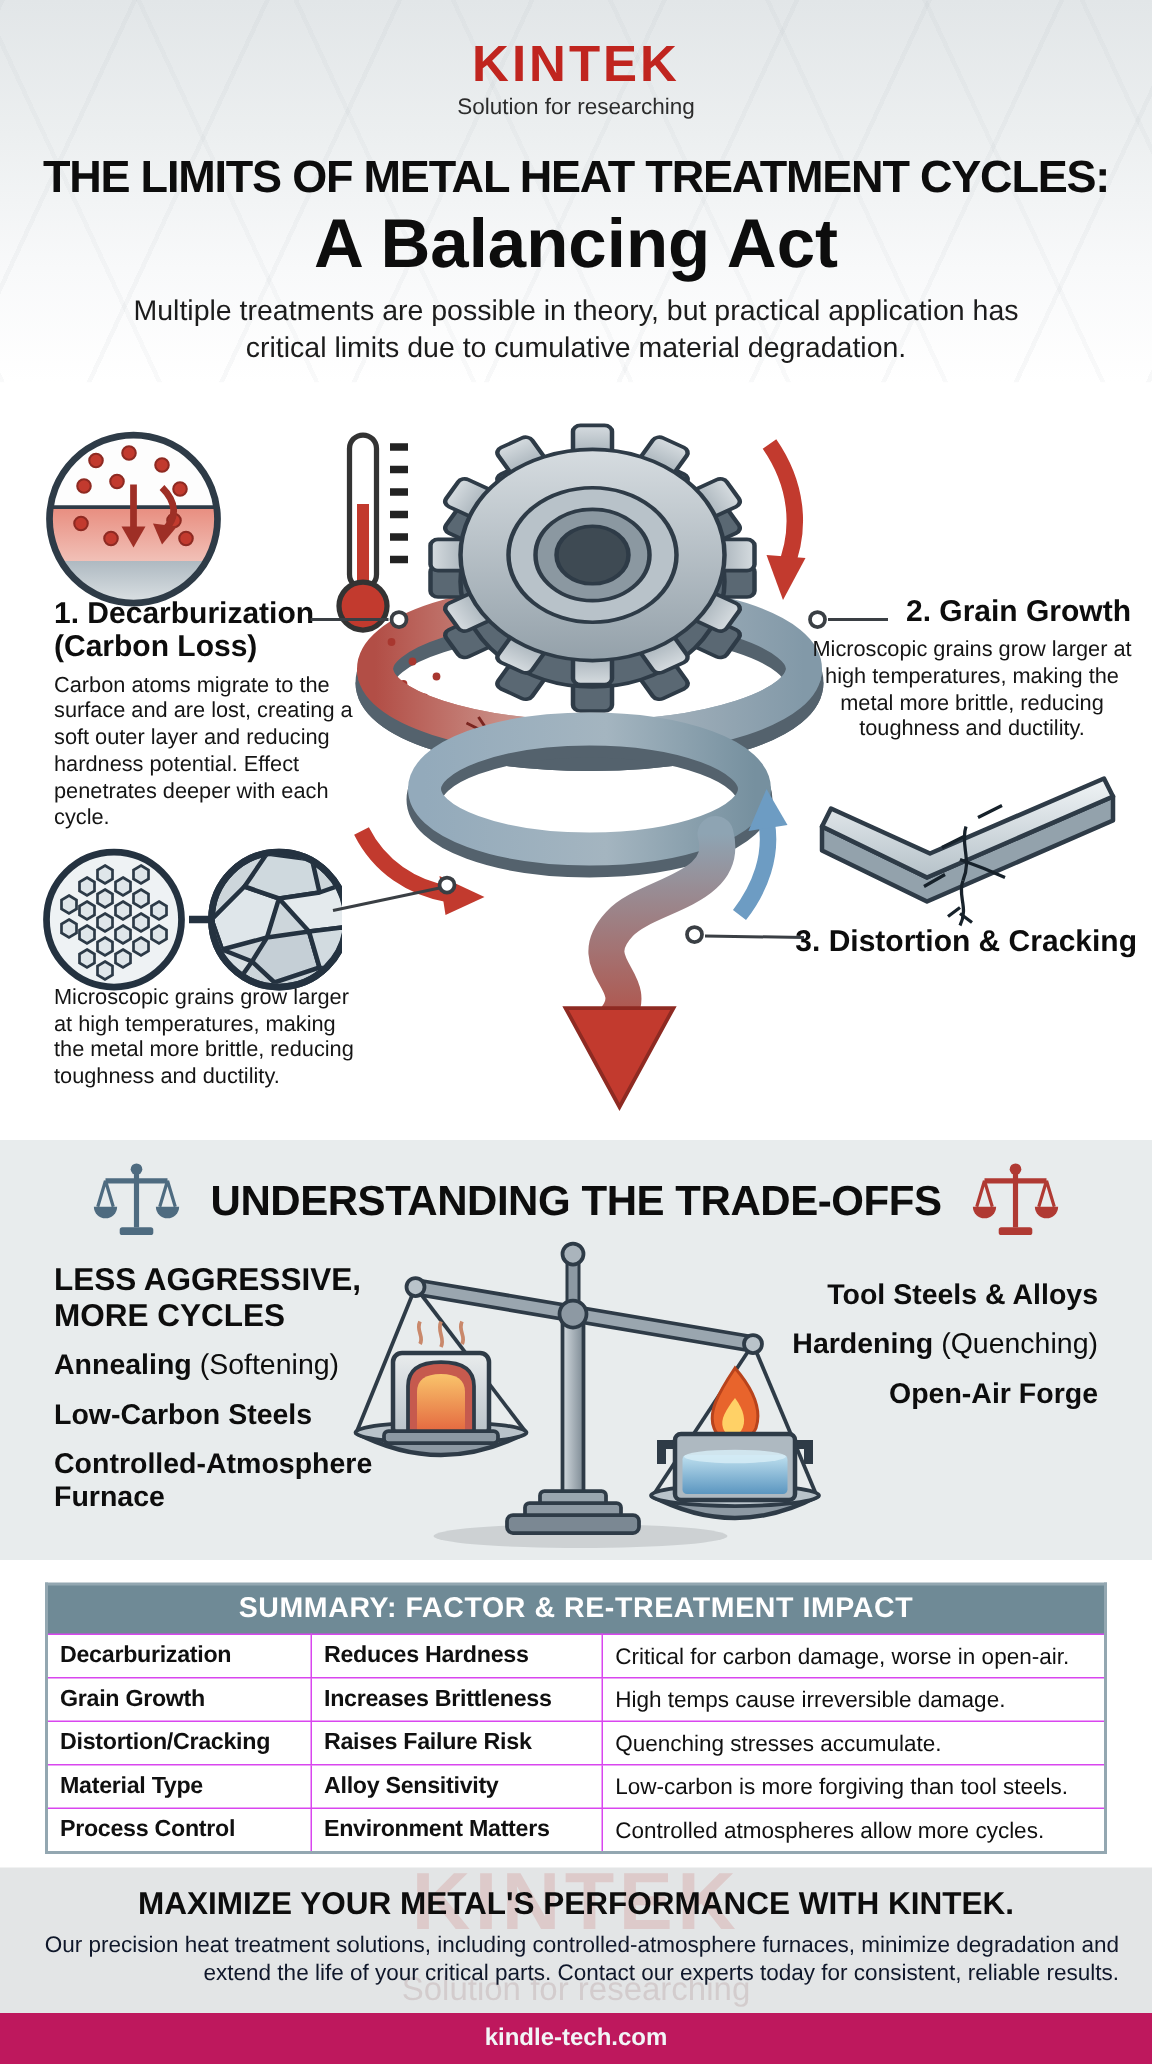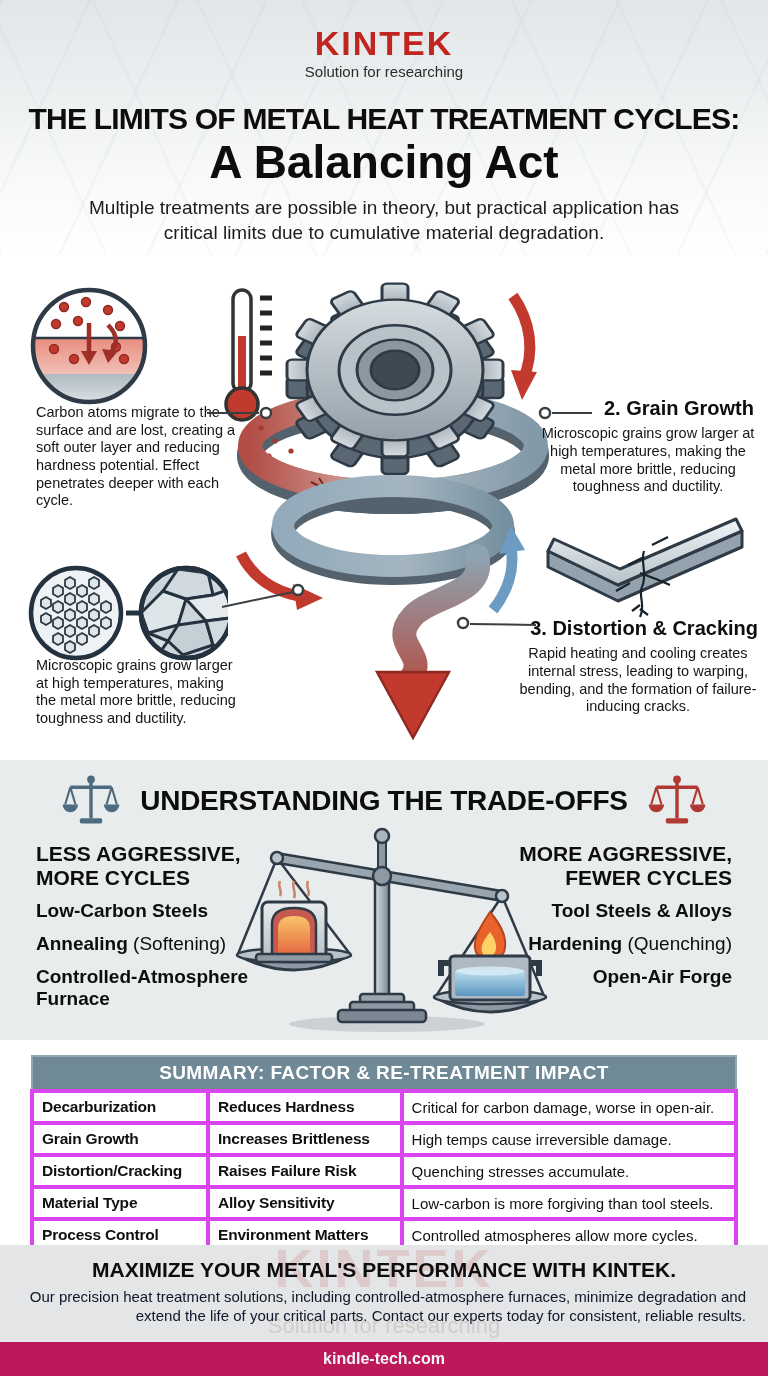--- a/index.html
+++ b/index.html
@@ -49,21 +49,21 @@
   .to-col h4{margin:0;font-size:21px;font-weight:800;line-height:1.12;color:#0d0d0d;}
   .to-item{margin-top:11px;font-size:19px;line-height:1.15;color:#0d0d0d;}
   .to-item b{font-weight:800;}
 
   
   .table-zone{position:relative;height:205px;background:#fff;padding-top:15px;box-sizing:border-box;}
   table.summary{border-collapse:collapse;margin:0 auto;width:708px;
     border:2px solid #93a7b1;background:#fff;}
   table.summary th.tbl-title{background:#6f8a96;color:#fff;font-size:19px;font-weight:800;
     letter-spacing:0.4px;padding:5px 4px;text-align:center;}
-  table.summary td{border:4px solid #d946ef;padding:5px 8px;font-size:15px;color:#101010;
+  table.summary td{border:1px solid #d946ef;padding:5px 8px;font-size:15px;color:#101010;
     height:18px;white-space:nowrap;}
   table.summary td.c1{width:25%;font-weight:800;font-size:15.5px;letter-spacing:-0.2px;}
   table.summary td.c2{width:27.5%;font-weight:800;font-size:15.5px;letter-spacing:-0.2px;}
   table.summary td.c3{width:47.5%;font-weight:400;}
 
   
   .cta{position:relative;height:97px;background:#e3e5e6;overflow:hidden;}
   .cta-watermark{position:absolute;inset:0;text-align:center;pointer-events:none;}
   .wm-name{display:block;font-size:54px;font-weight:800;letter-spacing:3px;
     color:rgba(193,62,55,0.16);line-height:1;margin-top:-4px;}
@@ -294,29 +294,29 @@
       <path d="M8,38 L78,72 L202,18 L196,6 L80,56 L14,26 Z" fill="url(#barTop)" stroke="#2e3b47" stroke-width="3" stroke-linejoin="round"></path>
       <g stroke="#17222b" stroke-width="2.2" fill="none">
         <path d="M104,38 C100,50 108,60 102,74"></path>
         <path d="M102,74 C98,84 106,92 100,104"></path>
         <path d="M104,44 L88,52 M100,60 L116,66 M90,70 l-14,8 M112,32 l16,-8 M116,66 l14,6"></path>
         <path d="M100,92 l-8,6 M100,96 l8,6"></path>
       </g>
     </svg>
 
     <div class="abs lbl-decarb">
+      <h3>1. Decarburization (Carbon Loss)</h3>
       <p>Carbon atoms migrate to the surface and are lost, creating a soft outer layer and reducing hardness potential. Effect penetrates deeper with each cycle.</p>
     </div>
     <div class="abs lbl-grain">
       <h3>2. Grain Growth</h3>
       <p>Microscopic grains grow larger at high temperatures, making the metal more brittle, reducing toughness and ductility.</p>
     </div>
     <div class="abs lbl-distortion">
       <h3>3. Distortion &amp; Cracking</h3>
-      <p>Rapid heating and cooling creates internal stress, leading to warping, bending, and the formation of failure-inducing cracks.</p>
     </div>
     <p class="abs grain-caption">Microscopic grains grow larger at high temperatures, making the metal more brittle, reducing toughness and ductility.</p>
 
     <svg class="abs" style="left:0;top:0;pointer-events:none" width="768" height="505" viewBox="0 0 768 505">
       <g stroke="#3a3f44" stroke-width="2">
         <line x1="207" y1="158" x2="259" y2="158"></line>
         <line x1="552" y1="158" x2="592" y2="158"></line>
         <line x1="222" y1="352" x2="293" y2="337"></line>
         <line x1="470" y1="369" x2="536" y2="370"></line>
       </g>
@@ -349,22 +349,22 @@
         <path d="M6,16 L0,36 M6,16 L12,36" stroke="currentColor" stroke-width="2.5" fill="none"></path>
         <path d="M-3,36 A9,9 0 0 0 15,36 Z" fill="currentColor"></path>
         <path d="M54,16 L48,36 M54,16 L60,36" stroke="currentColor" stroke-width="2.5" fill="none"></path>
         <path d="M45,36 A9,9 0 0 0 63,36 Z" fill="currentColor"></path>
         <rect x="17" y="52" width="26" height="6" rx="2" fill="currentColor"></rect>
       </svg>
     </div>
 
     <div class="to-col to-col-left">
       <h4>LESS AGGRESSIVE, MORE CYCLES</h4>
+      <div class="to-item"><b>Annealing</b><span> (Softening)</span></div>
       <div class="to-item"><b>Low-Carbon Steels</b><span></span></div>
-      <div class="to-item"><b>Annealing</b><span> (Softening)</span></div>
       <div class="to-item"><b>Controlled-Atmosphere Furnace</b><span></span></div>
     </div>
 
     <svg class="abs" style="left:222px;top:48px" width="330" height="225" viewBox="0 0 330 225">
       <defs>
         <linearGradient id="poleG" x1="0" y1="0" x2="1" y2="0">
           <stop offset="0%" stop-color="#d4dbe0"></stop>
             <stop offset="100%" stop-color="#7d8a94"></stop>
         </linearGradient>
         <linearGradient id="furnG" x1="0" y1="0" x2="0" y2="1">
@@ -425,21 +425,20 @@
       </g>
 
       <line x1="55" y1="50" x2="280" y2="88" stroke="#2e3b47" stroke-width="12" stroke-linecap="round"></line>
       <line x1="55" y1="50" x2="280" y2="88" stroke="#9aa6af" stroke-width="7" stroke-linecap="round"></line>
       <circle cx="55" cy="50" r="6" fill="#b9c3ca" stroke="#2e3b47" stroke-width="2.5"></circle>
       <circle cx="280" cy="88" r="6" fill="#b9c3ca" stroke="#2e3b47" stroke-width="2.5"></circle>
       <circle cx="160" cy="68" r="9" fill="#8d99a3" stroke="#2e3b47" stroke-width="2.5"></circle>
     </svg>
 
     <div class="to-col to-col-right">
-      <h4>MORE AGGRESSIVE, FEWER CYCLES</h4>
       <div class="to-item"><b>Tool Steels &amp; Alloys</b><span></span></div>
       <div class="to-item"><b>Hardening</b><span> (Quenching)</span></div>
       <div class="to-item"><b>Open-Air Forge</b><span></span></div>
     </div>
   </div>
 
   <div class="table-zone">
     <table class="summary">
       <thead>
         <tr>

